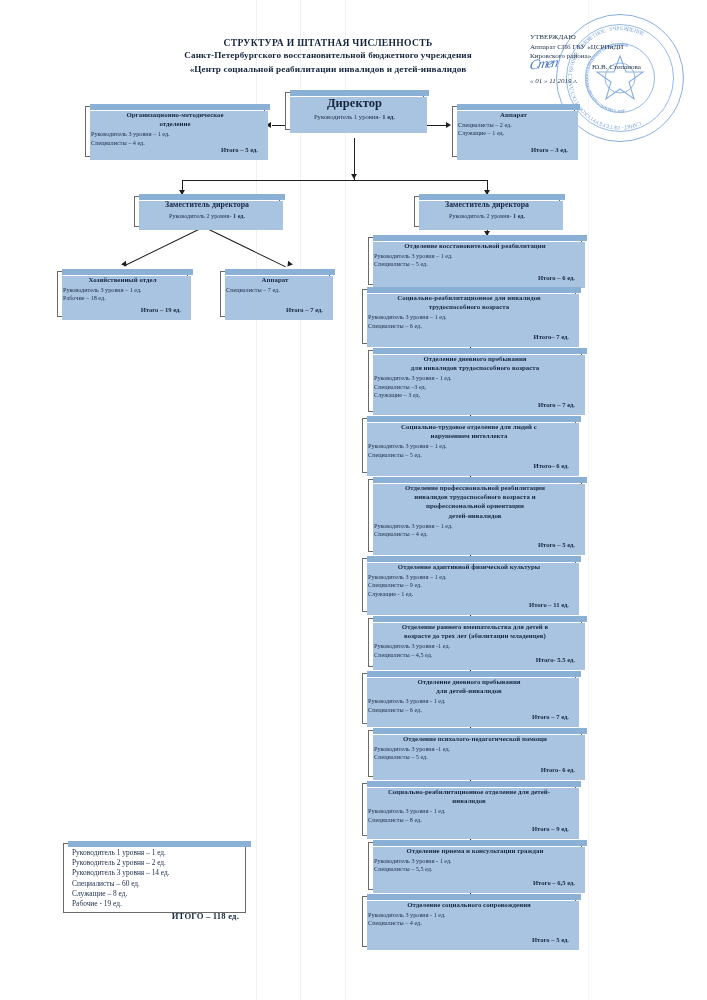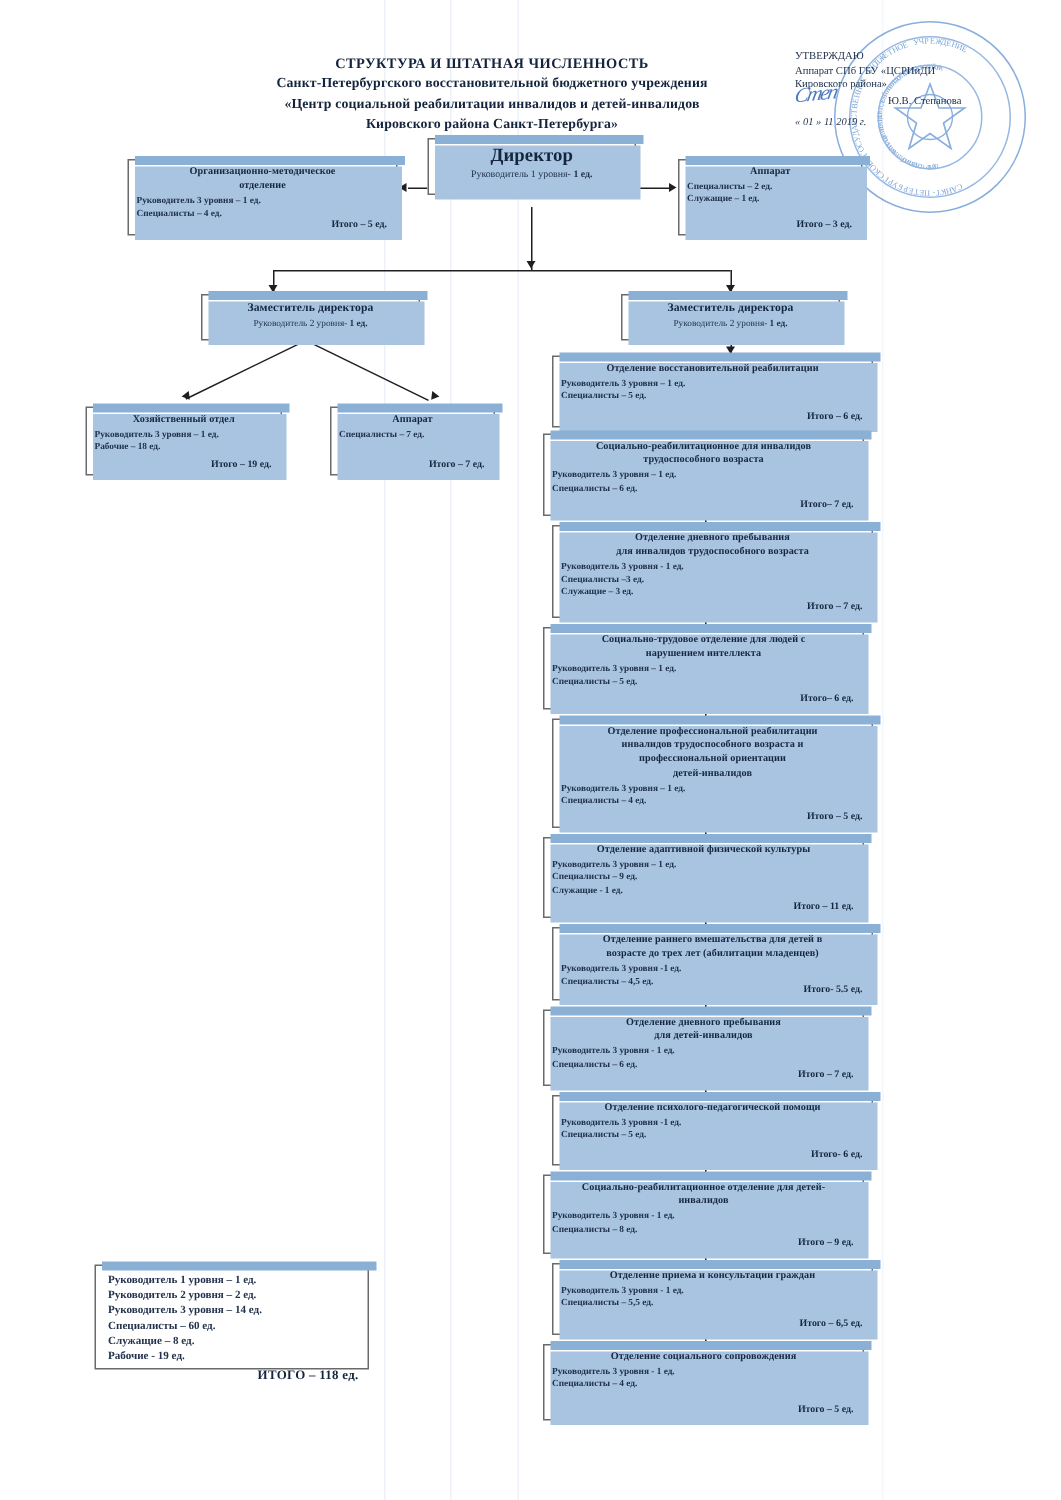--- a/index.html
+++ b/index.html
@@ -161,21 +161,20 @@
   }
   .title.mid {
     font-size: 7.8px;
     line-height: 10px;
   }
   .lines {
     padding: 1px 5px 0 5px;
     font-size: 6.2px;
     line-height: 8.2px;
     color: #22324c;
-    font-weight: bold;
   }
   .subline {
     font-size: 6.6px;
     text-align: center;
     color: #22324c;
     padding-top: 1px;
   }
   .subline b { font-weight: bold; }
   .total {
     position: absolute;
@@ -262,21 +261,20 @@
 
   <div class="streak" style="left:256px"></div>
   <div class="streak" style="left:300px"></div>
   <div class="streak" style="left:345px"></div>
   <div class="streak" style="left:588px;opacity:.35"></div>
 
   <div class="header">
     <div class="line1">СТРУКТУРА И ШТАТНАЯ ЧИСЛЕННОСТЬ</div>
     <div>Санкт-Петербургского восстановительной бюджетного учреждения</div>
     <div>«Центр социальной реабилитации инвалидов и детей-инвалидов</div>
-    <div>Кировского района Санкт-Петербурга»</div>
   </div>
 
   <div class="stamp">
     <div class="stamp-text">
       <span style="transform:rotate(-118deg) translate(0,-58px)"></span>
     <span style="transform: rotate(-205deg) translate(0px, -53px);">С</span>
         <span style="transform: rotate(-200.818deg) translate(0px, -53px);">А</span>
         <span style="transform: rotate(-196.636deg) translate(0px, -53px);">Н</span>
         <span style="transform: rotate(-192.455deg) translate(0px, -53px);">К</span>
         <span style="transform: rotate(-188.273deg) translate(0px, -53px);">Т</span>

